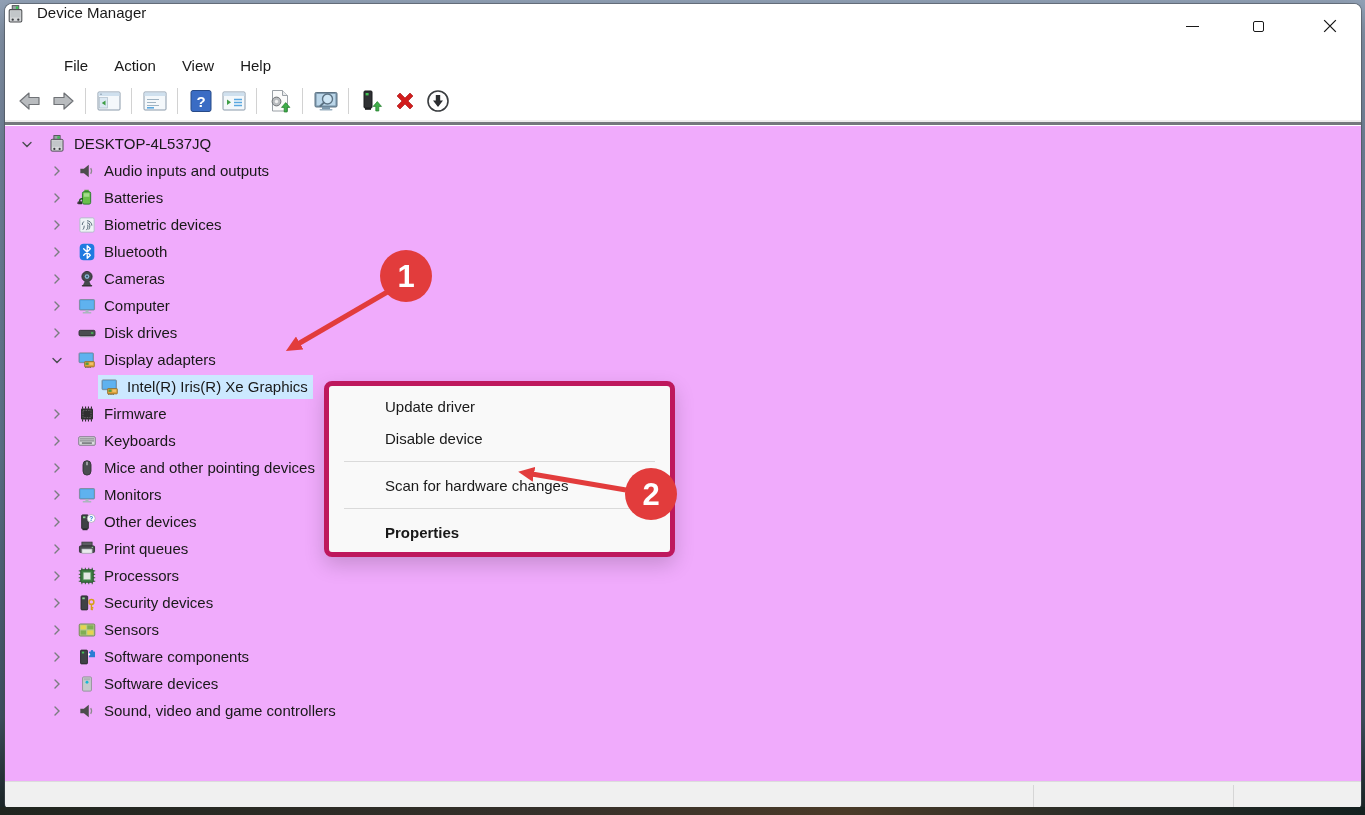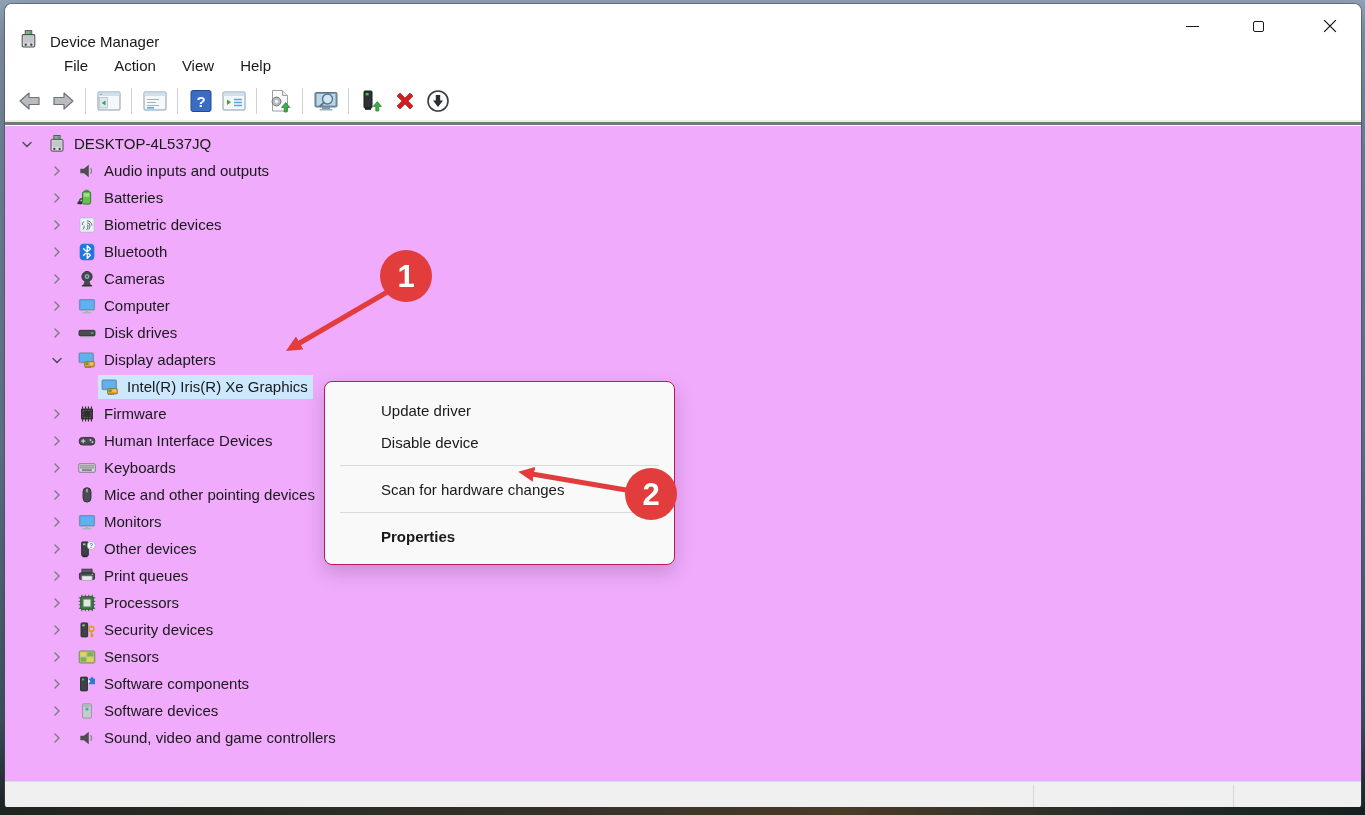--- a/index.html
+++ b/index.html
@@ -10,21 +10,21 @@
     background:linear-gradient(180deg,#93a3b8 0%,#7b8da6 18%,#667d96 55%,#46586a 88%,#1c2626 100%);
   }
   .desktop-strip { position:absolute; left:0; right:0; bottom:0; height:8px;
     background:linear-gradient(90deg,#20251f,#35302a 40%,#4a3a28 62%,#2a2d28 80%,#14201f); }
 
   .window { position:absolute; left:5px; top:4px; width:1356px; height:806px;
     background:#fff; border-radius:7px; overflow:hidden; display:flex; flex-direction:column;
     box-shadow:0 0 0 1px rgba(70,75,80,.55), 0 10px 26px rgba(0,0,0,.35); }
 
   
-  .titlebar { height:46px; background:#fff; position:relative; display:flex; align-items:flex-end; padding-left:13px; flex:0 0 auto; }
+  .titlebar { height:46px; background:#fff; position:relative; display:flex; align-items:flex-start; flex:0 0 auto; }
   .title-icon { width:21px; height:21px; margin-right:11px; }
   .title-icon svg { width:100%; height:100%; }
   .title-text { font-size:15px; color:#191919; }
   .caption { position:absolute; top:0; height:44px; width:46px; display:flex; align-items:center; justify-content:center; background:transparent; border:none; cursor:default; }
   .cap-min { right:146px; } .cap-max { right:80px; } .cap-close { right:8px; }
   .glyph-min { width:13px; height:1px; background:#1a1a1a; display:block; }
   .glyph-max { width:11px; height:11px; border:1.2px solid #1a1a1a; border-radius:2px; display:block; }
   .glyph-close svg { width:14px; height:14px; display:block; }
 
   
@@ -53,21 +53,21 @@
   .tree-icon svg { width:20px; height:20px; display:block; }
 
   
   .statusbar { height:29px; background:#f0f0f0; border-top:1px solid #dcdcdc; display:flex; flex:0 0 auto; }
   .sb-main { flex:1; }
   .sb-sep { width:1px; background:#d6d6d6; margin:3px 0; }
   .sb-seg2 { width:199px; } .sb-seg3 { width:127px; }
 
   
   .context-menu { position:absolute; left:324px; top:381px; width:351px; z-index:10;
-    background:#f9f9f9; border:1px solid #be185d; border-radius:8px; padding:12px 0;
+    background:#f9f9f9; border:5px solid #be185d; border-radius:8px; padding:4px 0;
     box-shadow:0 8px 20px rgba(0,0,0,.17); }
   .cm-item { height:32px; display:flex; align-items:center; padding-left:56px; font-size:15px; color:#191919; cursor:default; }
   .cm-item.bold { font-weight:700; }
   .cm-sep { height:1px; background:#dadada; margin:7px 15px; }
 
   
   .annotations { position:absolute; left:0; top:0; width:1365px; height:815px; pointer-events:none; z-index:20; }
 </style>
 </head>
 <body>
@@ -420,38 +420,20 @@
           <span class="tree-icon">
             <svg viewBox="0 0 18 18">
               <g stroke="#2b2b2b" stroke-width="1">
                 <path d="M5 2.2v2M7.7 2.2v2M10.3 2.2v2M13 2.2v2M5 13.8v2M7.7 13.8v2M10.3 13.8v2M13 13.8v2"></path>
               </g>
               <rect x="3.6" y="4" width="10.8" height="10" rx="1" fill="#2f2f2f"></rect>
               <rect x="5.4" y="5.8" width="7.2" height="6.4" fill="none" stroke="#6a6a6a" stroke-width="0.8" stroke-dasharray="1.3 1"></rect>
             </svg>
           </span>
           <span class="tree-label">Firmware</span>
-        </span>
-      </div>
-      <div class="tree-row lvl1">
-        <span class="chevron">
-          <svg viewBox="0 0 16 16">
-            <path d="M6 4 L10 8 L6 12" fill="none" stroke="#7a7d80" stroke-width="1.4" stroke-linecap="round"></path>
-          </svg>
-        </span>
-        <span class="row-inner">
-          <span class="tree-icon">
-            <svg viewBox="0 0 18 18">
-              <rect x="2" y="5.8" width="14" height="6.8" rx="3" fill="#4a4d50" stroke="#2e3032" stroke-width="0.8"></rect>
-              <path d="M5.6 7.3v3.8M3.7 9.2h3.8" stroke="#c9ccd0" stroke-width="1.1"></path>
-              <circle cx="12.1" cy="8.2" r="0.9" fill="#c9ccd0"></circle>
-              <circle cx="13.9" cy="10" r="0.9" fill="#c9ccd0"></circle>
-            </svg>
-          </span>
-          <span class="tree-label">Human Interface Devices</span>
         </span>
       </div>
       <div class="tree-row lvl1">
         <span class="chevron">
           <svg viewBox="0 0 16 16">
             <path d="M6 4 L10 8 L6 12" fill="none" stroke="#7a7d80" stroke-width="1.4" stroke-linecap="round"></path>
           </svg>
         </span>
         <span class="row-inner">
           <span class="tree-icon">

